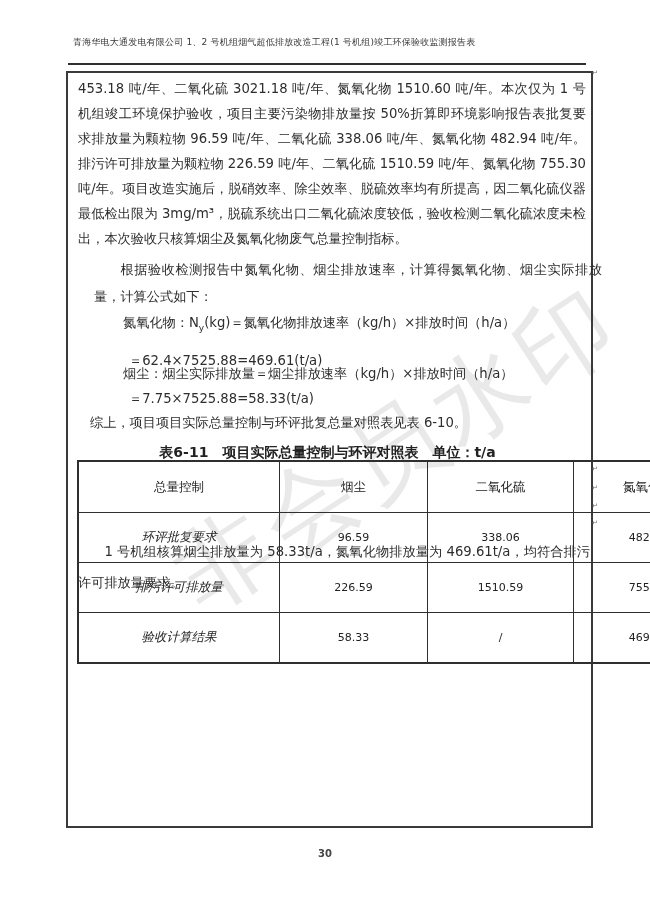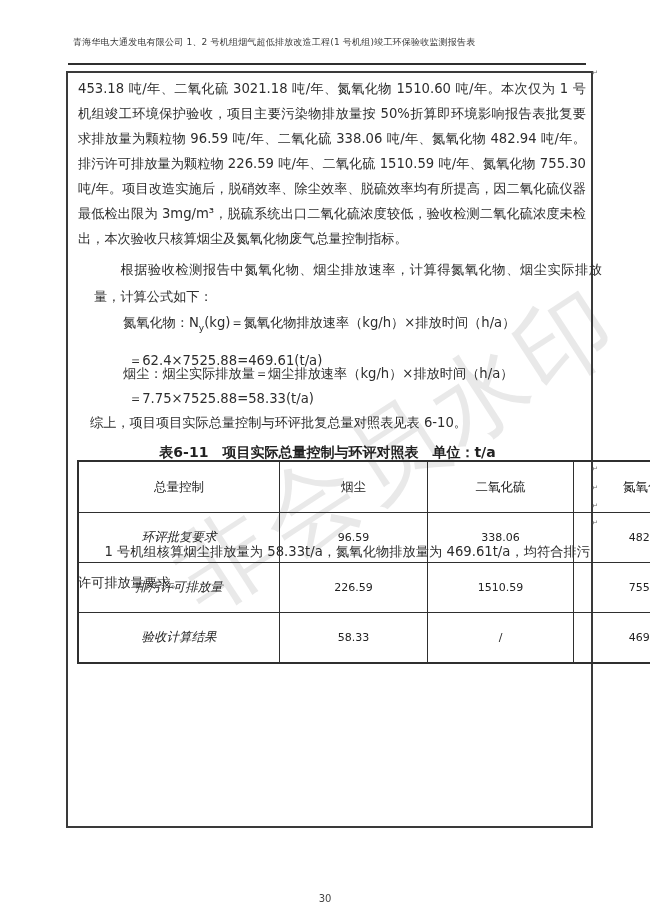--- a/index.html
+++ b/index.html
@@ -40,21 +40,21 @@
   }
   #totals-table td{
     border:1px solid #2f2f2f;text-align:center;vertical-align:middle;
     height:17px;padding:16px;font-size:11px;color:#222;
   }
   #totals-table tr.hdr td{font-size:12.5px;height:18px;}
   #totals-table td.lbl{font-size:12.5px;font-style:italic;}
   #totals-table{border:2px solid #2f2f2f;}
   .c1{width:168px;} .c2{width:115px;} .c3{width:113px;} .c4{width:116px;}
   #para-4{top:536px;left:78px;width:512px;text-indent:2em;line-height:31px;}
-  #page-number{top:893px;left:0;width:650px;text-align:center;font-size:10px;color:#454545;}
+  #page-number{top:848px;left:0;width:650px;text-align:center;font-size:10px;color:#454545;font-weight:bold;}
   #watermark{
     top:386px;left:138px;width:520px;text-align:center;white-space:nowrap;
     font-size:95px;letter-spacing:6px;color:rgba(70,70,70,0.12);
     transform:rotate(-33deg);z-index:0;pointer-events:none;position:absolute;
   }
   .row-end-mark{
     position:absolute;left:592px;font-size:7px;color:#6a6a6a;z-index:2;
   }
   #mark-top{top:69px;}
   #mark-r0{top:465px;} #mark-r1{top:484px;} #mark-r2{top:502px;} #mark-r3{top:519px;}

